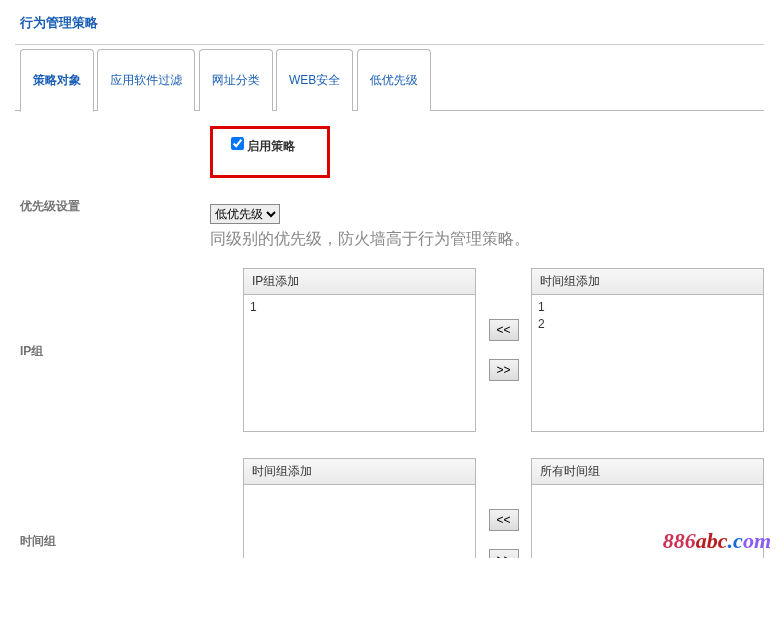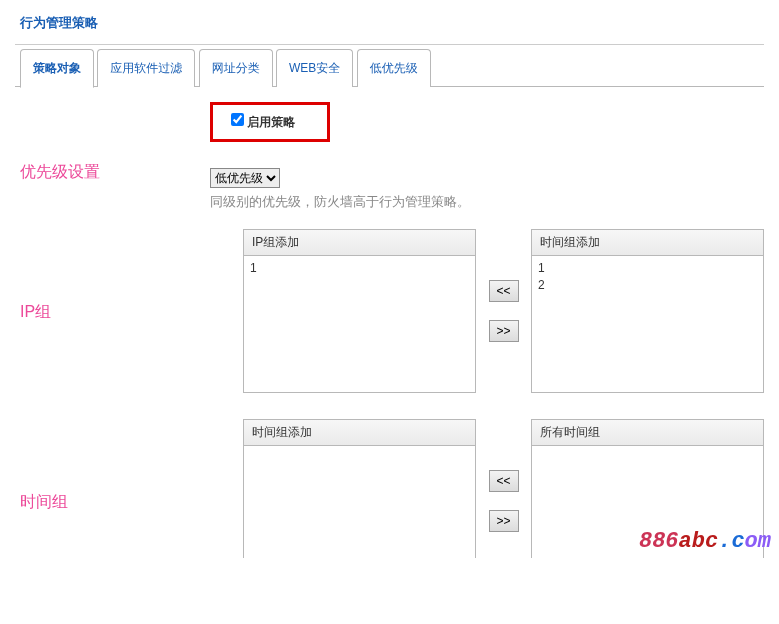--- a/index.html
+++ b/index.html
@@ -1,47 +1,47 @@
 <!DOCTYPE html>
 <html><head>
   <meta charset="utf-8">
   <style>
     * { box-sizing: border-box; margin: 0; padding: 0; }
     body { font-family: SimSun, "Microsoft YaHei", Arial, sans-serif; font-size: 12px; background: #fff; width: 779px; }
     .container { padding: 8px 15px; }
     .page-title { color: #1a5fb4; font-size: 13px; font-weight: bold; padding: 6px 5px 12px; }
     .divider { border-bottom: 1px solid #ccc; margin-bottom: 0; }
     .tabs { margin-top: 4px; margin-left: 5px; }
-    .tab { display: inline-block; padding: 10px 12px; border: 1px solid #b8b8b8; border-bottom: none; border-radius: 4px 4px 0 0; color: #1a5fb4; background: #fff; font-size: 12px; margin-right: 0; position: relative; cursor: pointer; }
+    .tab { display: inline-block; padding: 22px 12px; border: 1px solid #b8b8b8; border-bottom: none; border-radius: 4px 4px 0 0; color: #1a5fb4; background: #fff; font-size: 12px; margin-right: 0; position: relative; cursor: pointer; }
     .tab.active { color: #1a5fb4; font-weight: bold; z-index: 2; background:#fff; }
     .tab-body { border-top: 1px solid #b8b8b8; padding-top: 15px; margin-top: -1px; }
     .tab.active { border-bottom: 1px solid #fff; margin-bottom: -1px; }
 
-    .highlight-box { display: inline-block; border: 3px solid #d00; padding: 8px 32px 8px 18px; margin-left: 195px; }
+    .highlight-box { display: inline-block; border: 3px solid #d00; padding: 8px 32px 20px 18px; margin-left: 195px; }
     .highlight-box label { color: #333; font-weight: bold; font-size: 12px; }
 
     .row { display: flex; align-items: flex-start; margin: 18px 0 8px; }
-    .row-label { width: 195px; color: #ec4899; font-weight: normal; padding-left: 5px; padding-top: 2px; font-size: 16px; }
+    .row-label { width: 195px; color: #737373; font-weight: bold; padding-left: 5px; padding-top: 2px; font-size: 12px; }
     .row-content { flex: 1; }
     select { font-size: 12px; border: 1px solid #888; background: #eee; height: 20px; margin-top: 8px; }
-    .hint { color: #888; font-size: 13px; margin-top: 5px; }
+    .hint { color: #888; font-size: 16px; margin-top: 5px; }
 
     .dual-list { display: flex; align-items: center; margin-left: 47px; }
     .list-wrap { width: 233px; }
     .list-title { background: linear-gradient(#f7f7f7,#eaeaea); border: 1px solid #b8b8b8; border-bottom: none; padding: 4px 8px; color: #333; }
     .list-box { border: 1px solid #b8b8b8; height: 138px; width: 100%; padding: 4px 6px; overflow: auto; background: #fff; }
     .list-box .item { color: #333; line-height: 1.4; cursor: pointer; }
     .arrows { width: 55px; display: flex; flex-direction: column; align-items: center; gap: 18px; justify-content: center; }
     .arrow-btn { width: 30px; height: 22px; background: linear-gradient(#f3f3f3,#dcdcdc); border: 1px solid #999; cursor: pointer; font-size: 12px; padding: 0; }
 
     .desc-input { width: 370px; height: 22px; border: 1px solid #b8b8b8; padding: 2px 4px; }
     .btn-row { margin-left: 110px; margin-top: 14px; display:flex; gap: 22px; }
     .btn { width: 78px; height: 26px; background: linear-gradient(#3a8fe0,#1a70cc); color: #fff; border: 1px solid #1a5faf; border-radius: 3px; font-size: 12px; cursor: pointer; }
     .watermark { position: absolute; right: 8px; bottom: 4px; }
-    .watermark span { font-family: Liberation Mono, monospace; font-style: italic; font-size: 22px; font-weight: bold; }
+    .watermark span { font-family: Liberation Serif, serif; font-style: italic; font-size: 22px; font-weight: bold; }
     .w1{color:#cc3355}.w2{color:#b91c1c}.w3{color:#1a6bd6}.w4{color:#8b5cf6}
     .relwrap{position:relative; width:779px; height:558px;border-radius:9px;}
   </style>
 </head>
 <body>
 
 <div class="relwrap">
 <div class="container">
   <div class="page-title">行为管理策略</div>
   <div class="divider"></div>

